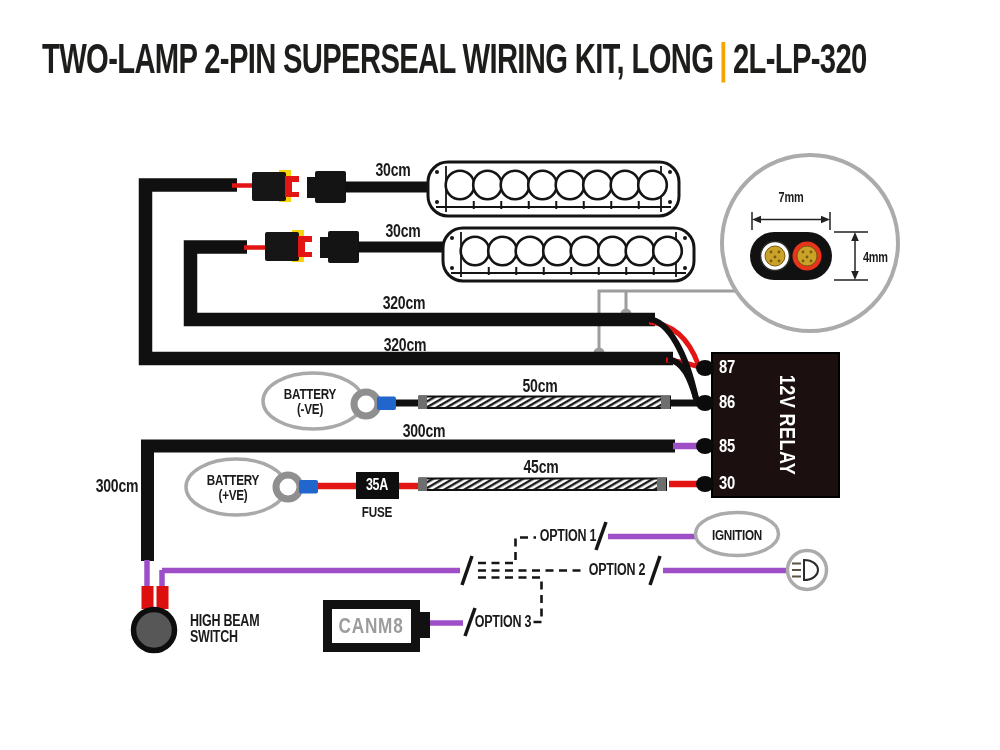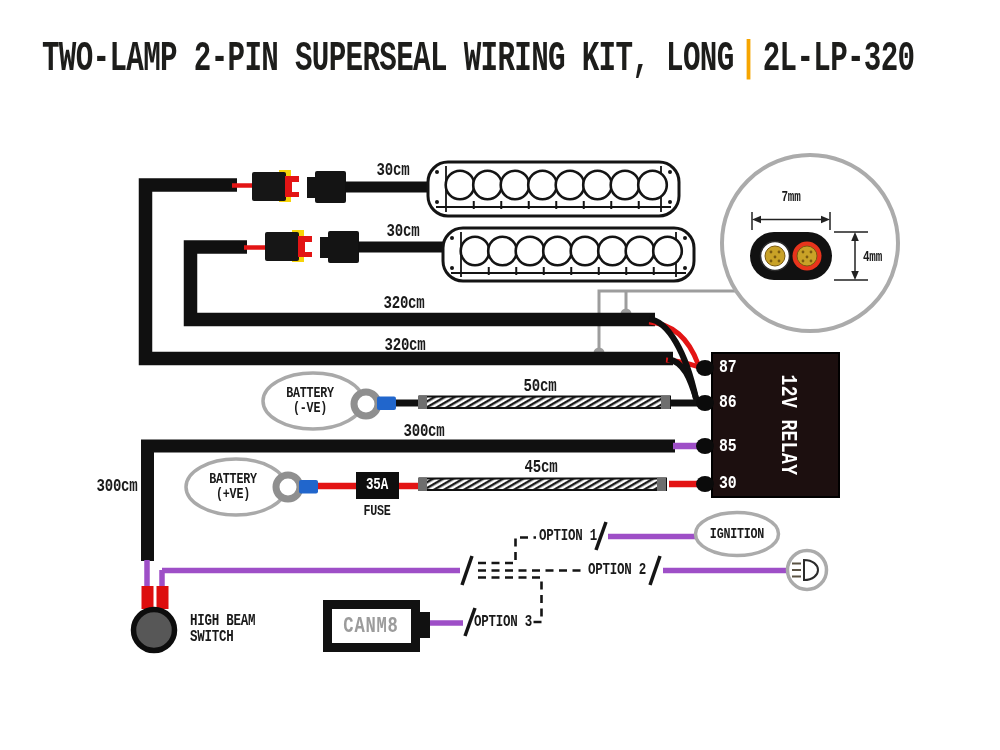--- a/index.html
+++ b/index.html
@@ -1,17 +1,17 @@
 <!DOCTYPE html>
 <html><head>
 <meta charset="utf-8">
 <style>
   html,body{margin:0;padding:0;background:#fff;}
   #stage{position:relative;width:1000px;height:750px;background:#fff;overflow:hidden;
-         font-family:Liberation Mono, monospace;}
+         font-family:Liberation Sans, sans-serif;}
   svg{position:absolute;left:0;top:0;}
   .lbl{position:absolute;font-weight:700;color:#1a1a1a;white-space:nowrap;
        transform:translate(-50%,-50%) scaleX(0.78);font-size:18px;letter-spacing:-0.3px;}
   .lbl-left{position:absolute;font-weight:700;color:#1a1a1a;white-space:nowrap;
        transform:translate(0,-50%) scaleX(0.78);transform-origin:left center;
        font-size:18px;letter-spacing:-0.3px;}
   .small{font-size:15px;}
   .dim{font-size:14px;}
   .opt{font-size:16px;}
   .white{color:#ffffff;}

